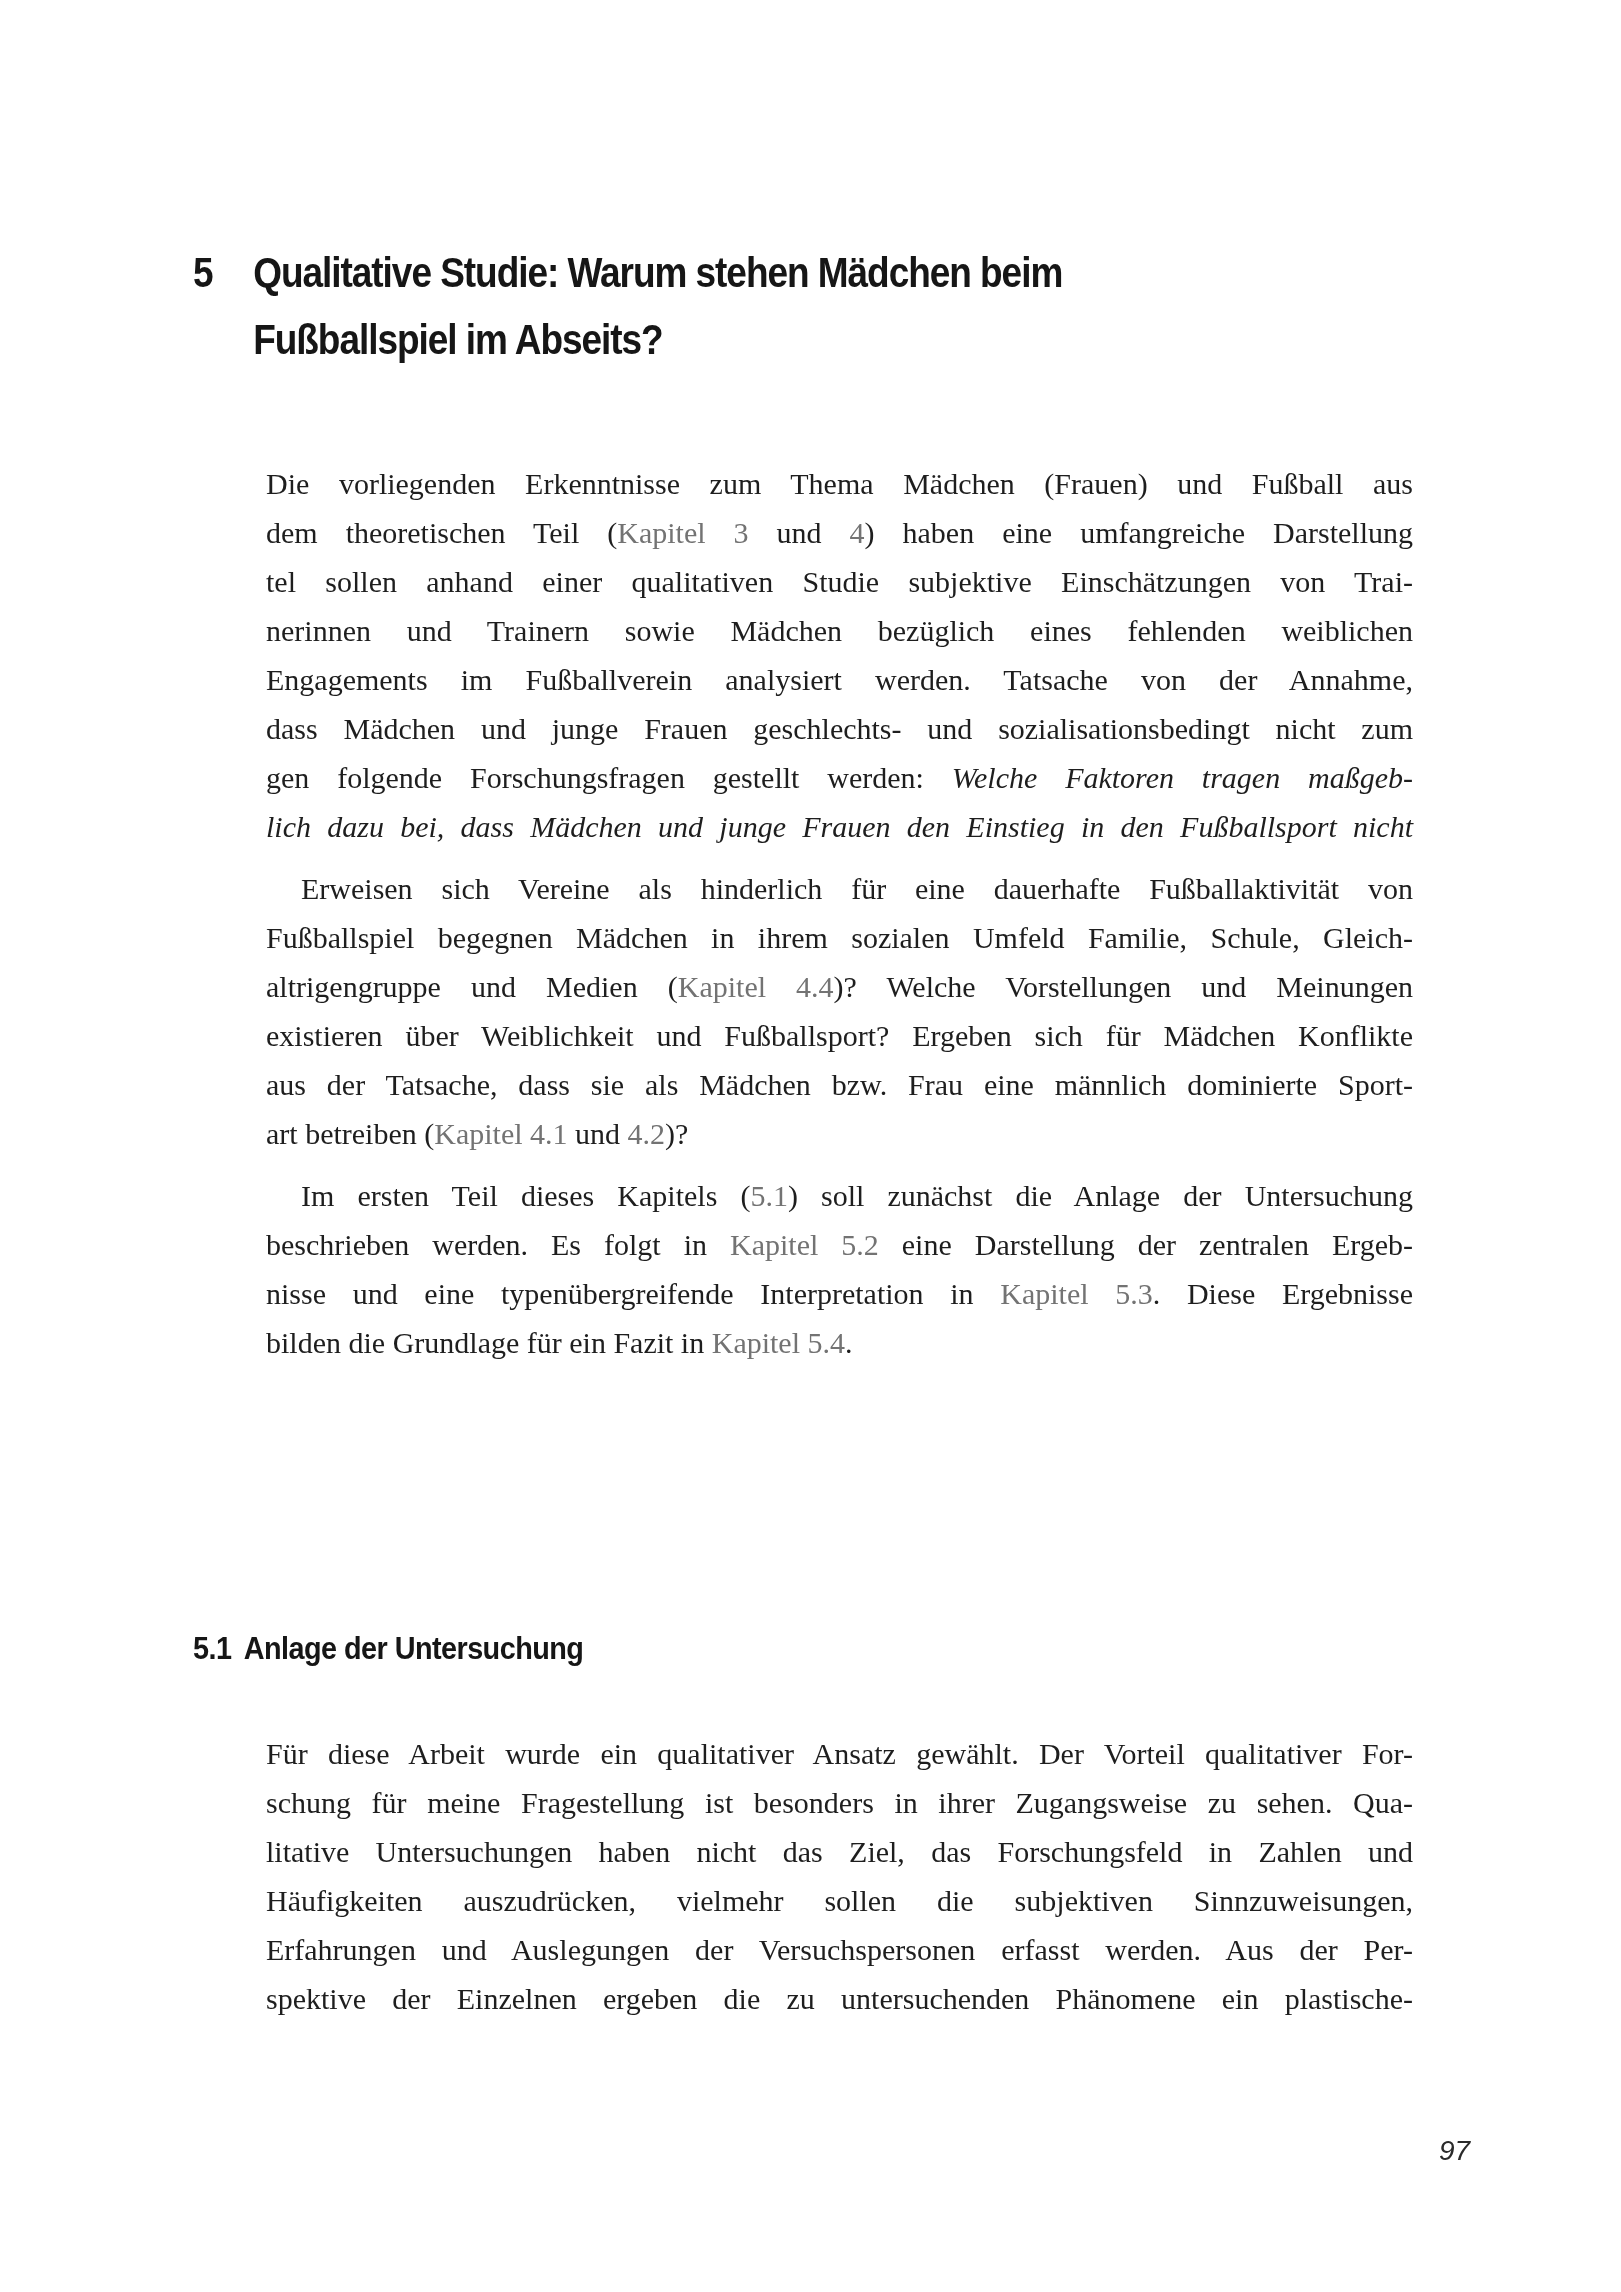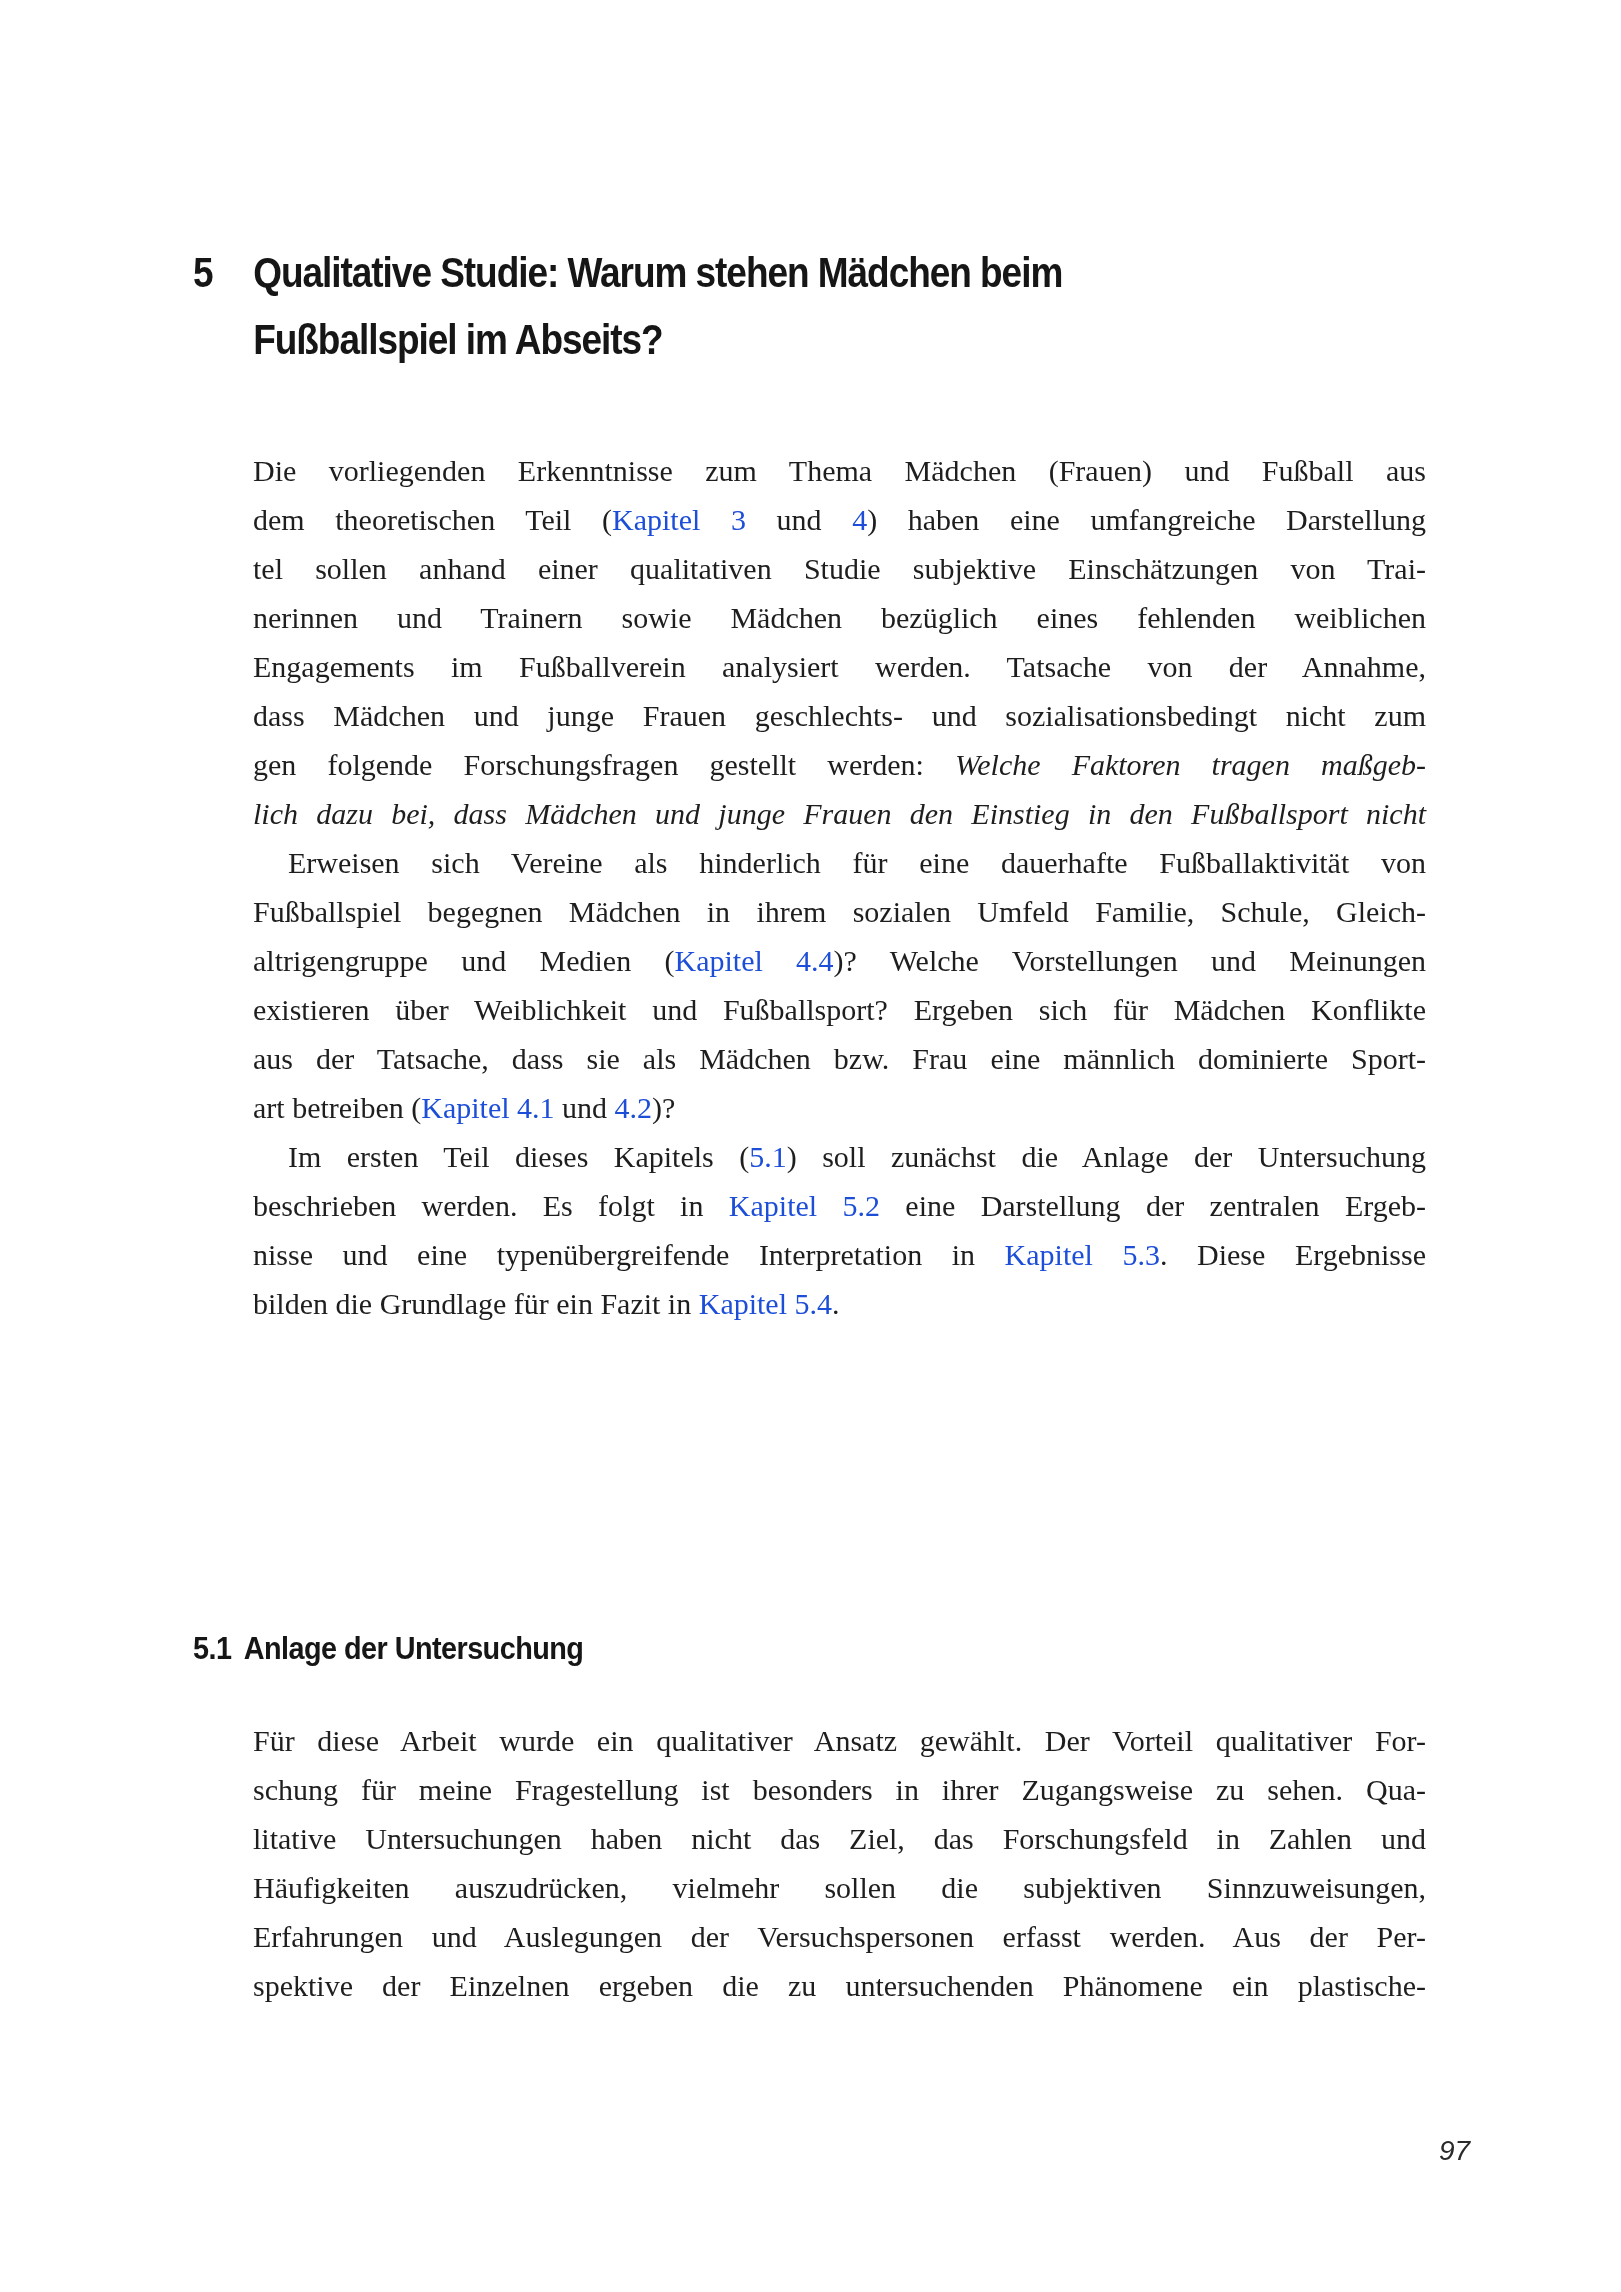--- a/index.html
+++ b/index.html
@@ -42,35 +42,35 @@
       left: 253px;
       width: 1173px;
       font-family: "Liberation Serif", "DejaVu Serif", serif;
       font-size: 30px;
       line-height: 49px;
       text-align: justify;
       hyphens: manual;
       color: #1e1e1e;
     }
     .body-text p {
-      margin: 0;
+      margin: 13px;
       text-align: justify;
       text-align-last: left;
     }
     .body-text .line {
       display: block;
       text-align: justify;
       text-align-last: justify;
       white-space: nowrap;
     }
     .body-text .line.last {
       text-align-last: left;
     }
     .xref {
-      color: #1d4ed8;
+      color: #737373;
       text-decoration: none;
       cursor: pointer;
     }
     em {
       font-style: italic;
     }
     .section-heading {
       position: absolute;
       left: 193px;
       top: 1627px;

